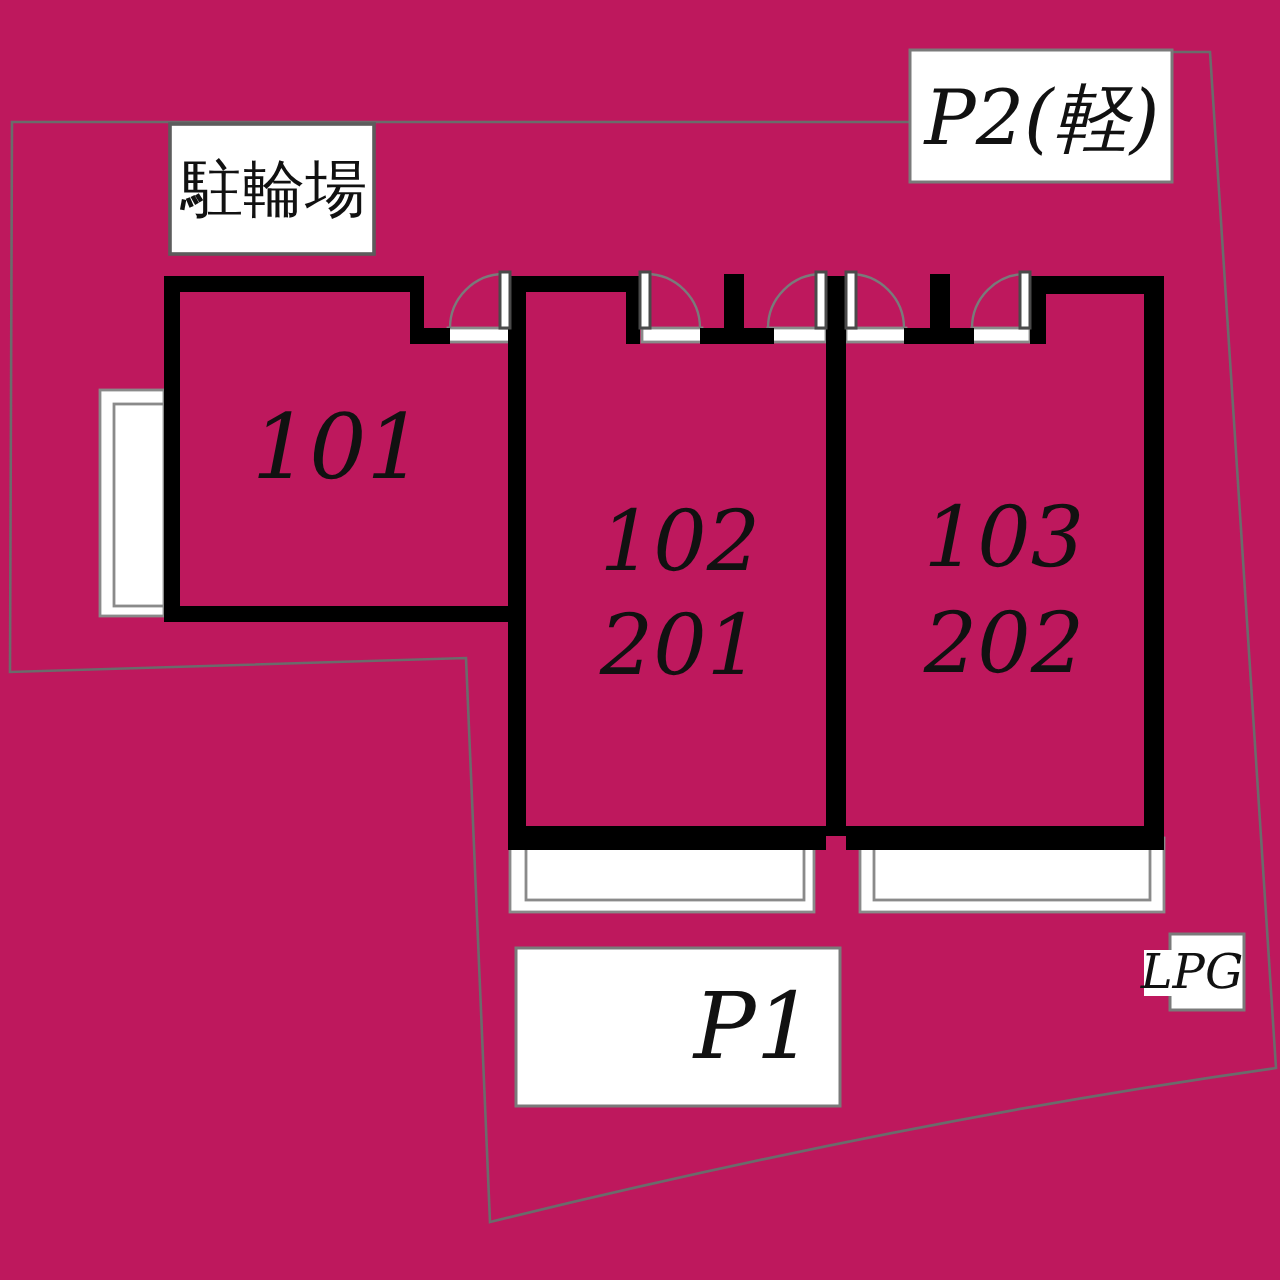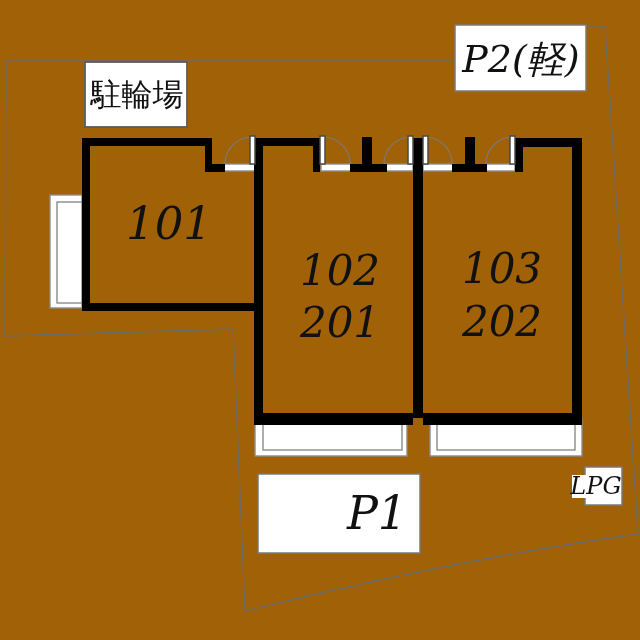--- a/index.html
+++ b/index.html
@@ -1,16 +1,16 @@
 <!DOCTYPE html>
 <html><head>
 <meta charset="utf-8">
 <style>
   html,body{margin:0;padding:0;background:#ffffff;}
-  .stage{width:640px;height:640px;position:relative;background:#a16207;}
+  .stage{width:640px;height:640px;position:relative;background:#be185d;}
   svg{display:block;}
   .boundary{fill:none;stroke:#6b6b6b;stroke-width:1.3;}
   .wall{fill:#000000;stroke:none;}
   .thin{fill:#ffffff;stroke:#8a8a8a;stroke-width:1.4;}
   .arc{fill:none;stroke:#7a7a7a;stroke-width:1.2;}
   .leaf{fill:#ffffff;stroke:#4a4a4a;stroke-width:1.5;}
   .box{fill:#ffffff;stroke:#5c5c5c;stroke-width:1.8;}
   .box-light{fill:#ffffff;stroke:#7a7a7a;stroke-width:1.5;}
   .txt{font-family:"DejaVu Serif","Liberation Serif",serif;fill:#111111;}
   .italic{font-style:italic;}

